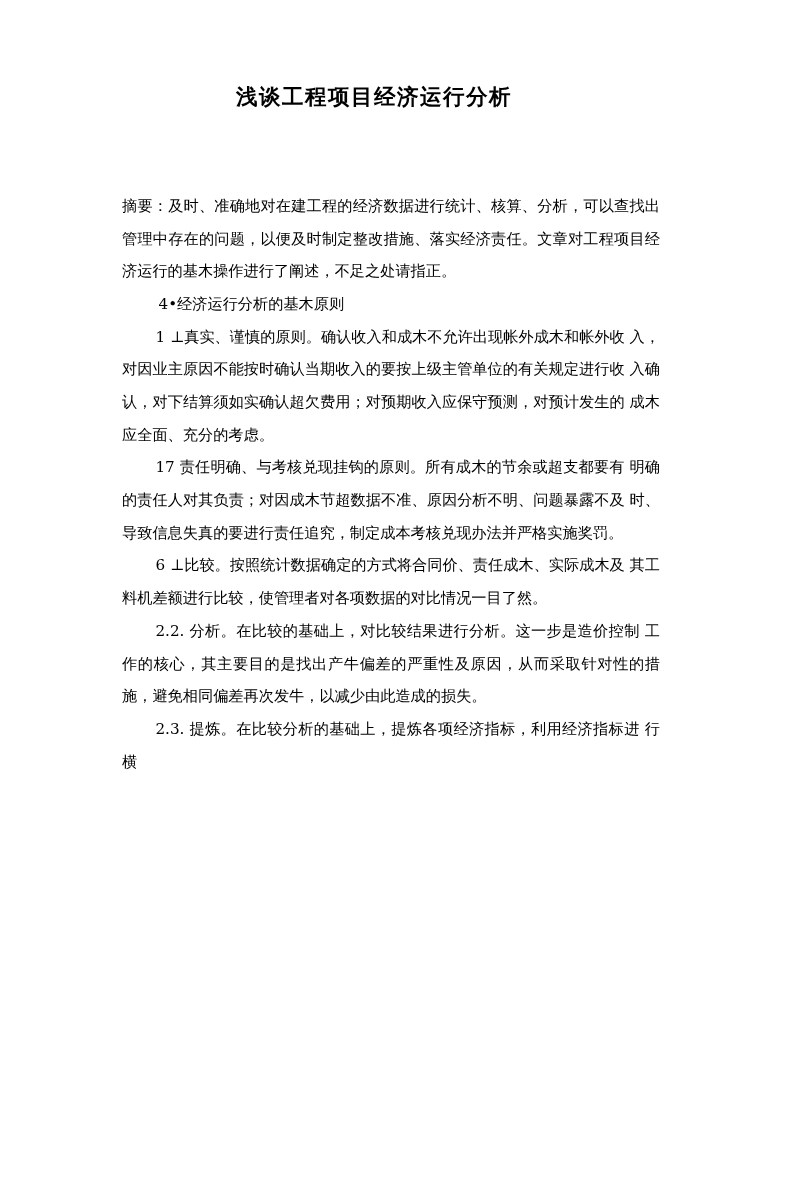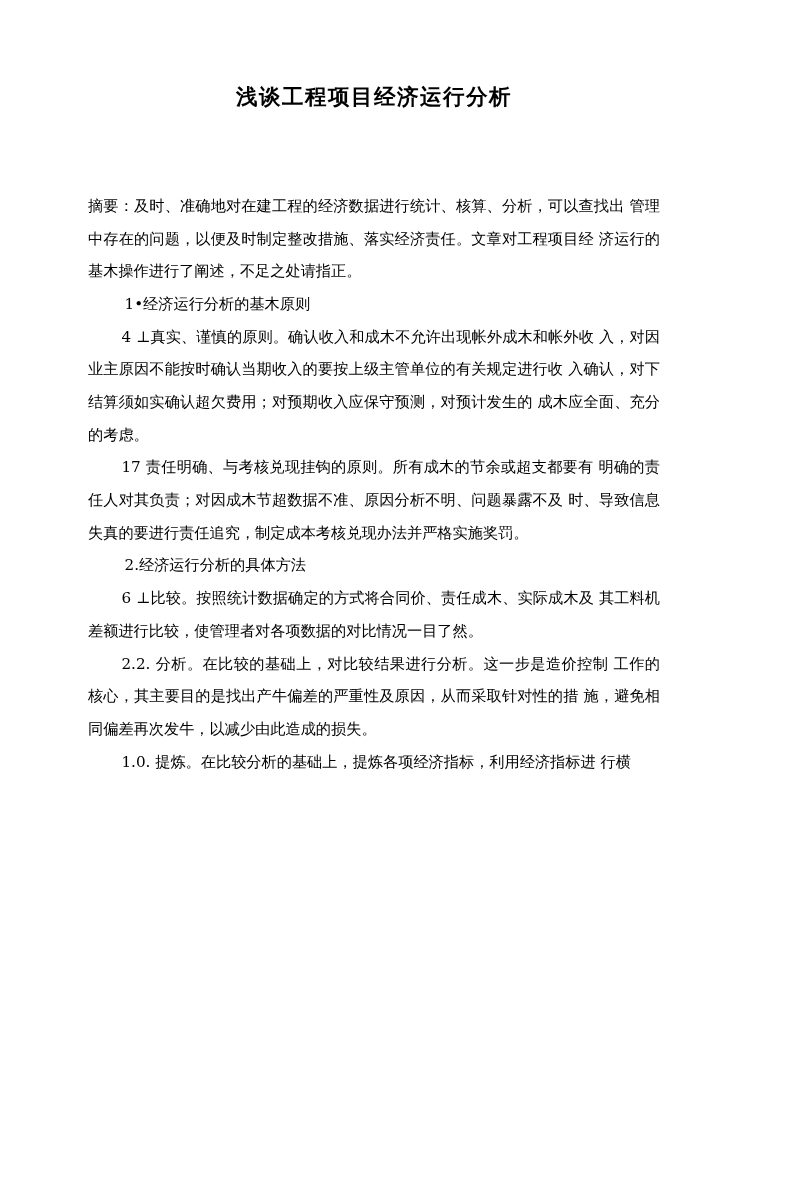--- a/index.html
+++ b/index.html
@@ -26,20 +26,21 @@
     text-align: center;
     font-size: 21.5px;
     font-weight: bold;
     letter-spacing: 1.5px;
     margin-top: 20px;
     margin-bottom: 0;
     line-height: 1.4;
   }
   .body-block {
     margin-top: 78px;
+    margin-left: 34px;
   }
   p {
     margin: 0;
     font-size: 15.2px;
     line-height: 2.15;
     text-align: justify;
     text-justify: inter-ideograph;
   }
   p.indent-sub {
     text-indent: 2.2em;
@@ -50,22 +51,21 @@
 </style>
 </head>
 <body>
 
 <div class="page">
 
   <h1 class="doc-title">浅谈工程项目经济运行分析</h1>
 
   <div class="body-block">
     <p>摘要：及时、准确地对在建工程的经济数据进行统计、核算、分析，可以查找出 管理中存在的问题，以便及时制定整改措施、落实经济责任。文章对工程项目经 济运行的基木操作进行了阐述，不足之处请指正。</p>
-    <p class="heading-sub">1•经济运行分析的基木原则</p>
-    <p class="indent-sub">4 ⊥真实、谨慎的原则。确认收入和成木不允许出现帐外成木和帐外收 入，对因业主原因不能按时确认当期收入的要按上级主管单位的有关规定进行收 入确认，对下结算须如实确认超欠费用；对预期收入应保守预测，对预计发生的 成木应全面、充分的考虑。</p>
+    <p class="heading-sub">4•经济运行分析的基木原则</p>
+    <p class="indent-sub">1 ⊥真实、谨慎的原则。确认收入和成木不允许出现帐外成木和帐外收 入，对因业主原因不能按时确认当期收入的要按上级主管单位的有关规定进行收 入确认，对下结算须如实确认超欠费用；对预期收入应保守预测，对预计发生的 成木应全面、充分的考虑。</p>
     <p class="indent-sub">17 责任明确、与考核兑现挂钩的原则。所有成木的节余或超支都要有 明确的责任人对其负责；对因成木节超数据不准、原因分析不明、问题暴露不及 时、导致信息失真的要进行责任追究，制定成本考核兑现办法并严格实施奖罚。</p>
-    <p class="heading-sub">2.经济运行分析的具体方法</p>
     <p class="indent-sub">6 ⊥比较。按照统计数据确定的方式将合同价、责任成木、实际成木及 其工料机差额进行比较，使管理者对各项数据的对比情况一目了然。</p>
     <p class="indent-sub">2.2. 分析。在比较的基础上，对比较结果进行分析。这一步是造价控制 工作的核心，其主要目的是找出产牛偏差的严重性及原因，从而采取针对性的措 施，避免相同偏差再次发牛，以减少由此造成的损失。</p>
-    <p class="indent-sub">1.0. 提炼。在比较分析的基础上，提炼各项经济指标，利用经济指标进 行横</p>
+    <p class="indent-sub">2.3. 提炼。在比较分析的基础上，提炼各项经济指标，利用经济指标进 行横</p>
   </div>
 
 </div>
 
 </body></html>

